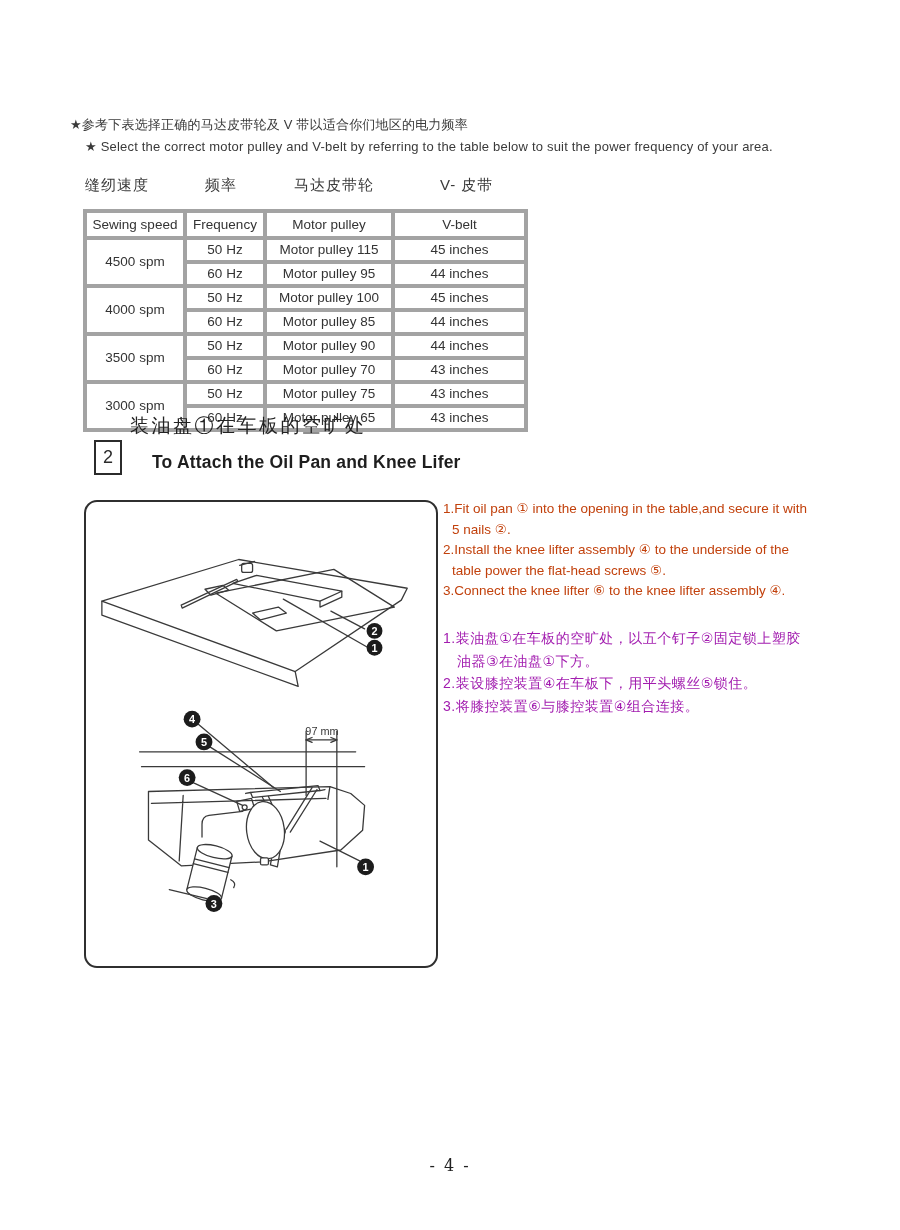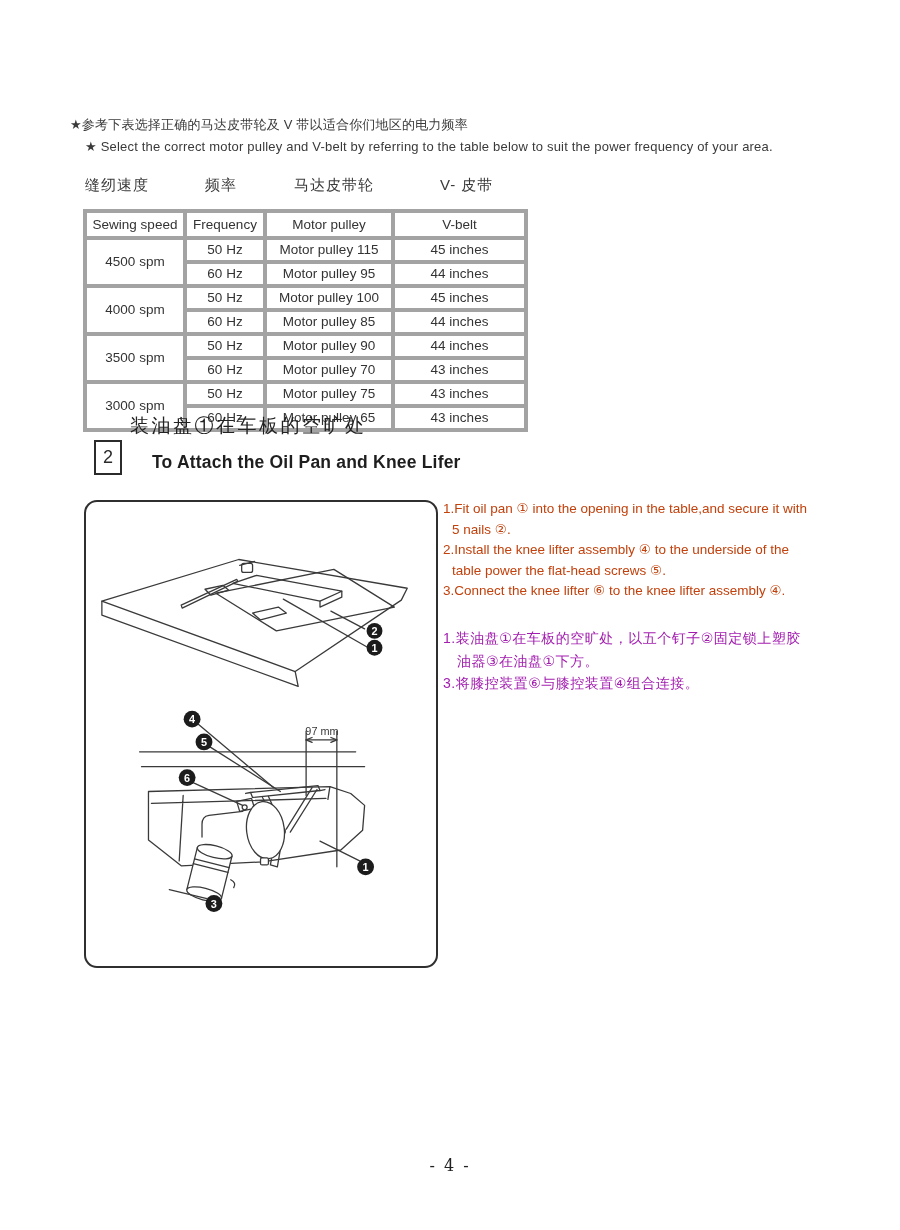--- a/index.html
+++ b/index.html
@@ -232,18 +232,19 @@
     <div>1.Fit oil pan ① into the opening in the table,and secure it with</div>
     <div class="ind1">5 nails ②.</div>
     <div>2.Install the knee lifter assembly ④ to the underside of the</div>
     <div class="ind1">table power the flat-head screws ⑤.</div>
     <div>3.Connect the knee lifter ⑥ to the knee lifter assembly ④.</div>
   </div>
 
   <div class="abs instr-zh" style="left:443px;top:627px;">
     <div>1.装油盘①在车板的空旷处，以五个钉子②固定锁上塑胶</div>
     <div class="ind2">油器③在油盘①下方。</div>
+    <div>2.装设膝控装置④在车板下，用平头螺丝⑤锁住。</div>
     <div>3.将膝控装置⑥与膝控装置④组合连接。</div>
   </div>
 
   <div class="abs page-num" style="left:0;top:1156px;">- 4 -</div>
 
 </div>
 
 </body></html>

